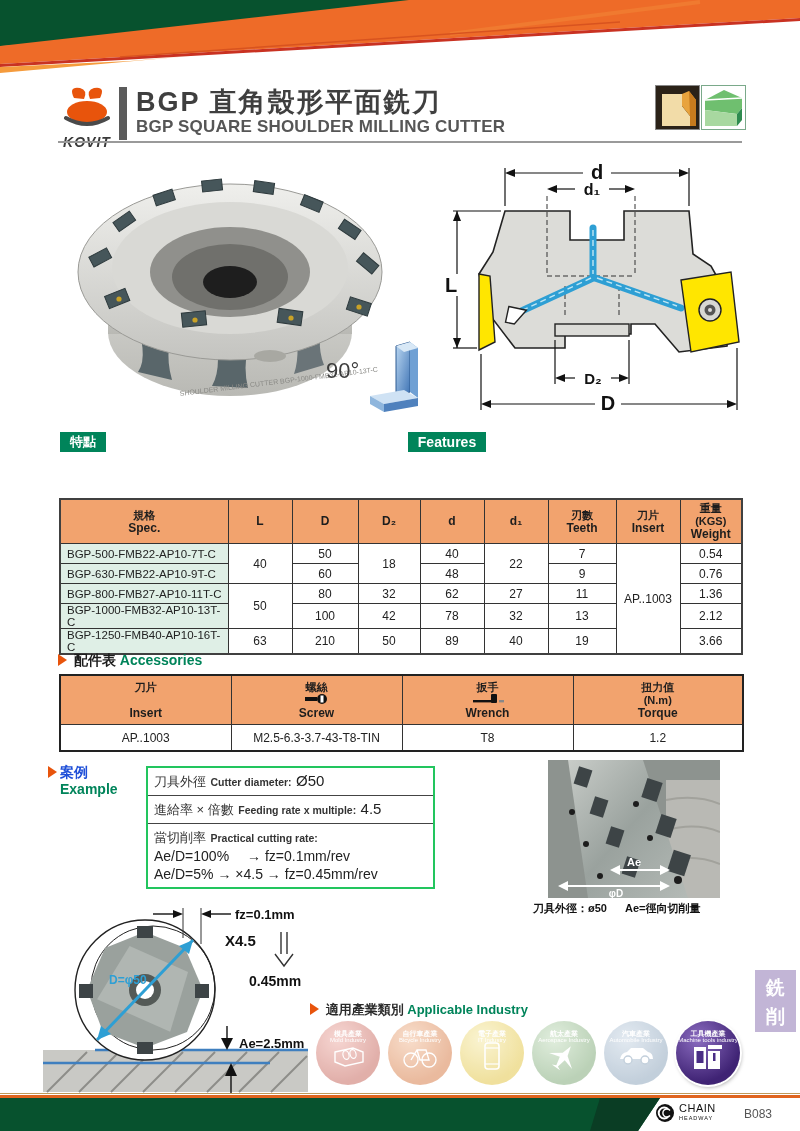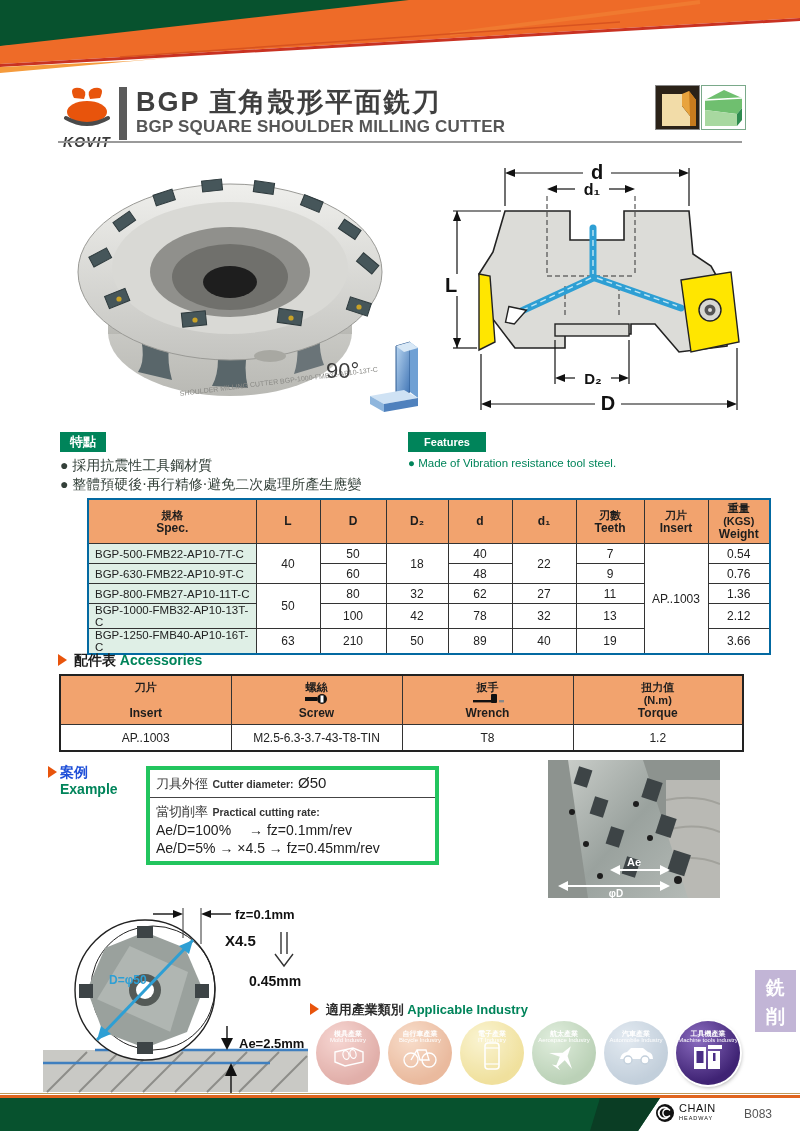--- a/index.html
+++ b/index.html
@@ -15,48 +15,48 @@
   .logo-name{font-size:14px;font-weight:bold;font-style:italic;color:#3a3a3a;letter-spacing:1px;}
   .title-bar{left:119px;top:87px;width:8px;height:53px;background:#5b5b5b;}
   .title-zh{left:136px;top:84px;font-size:27px;font-weight:bold;color:#3f3f3f;letter-spacing:2px;white-space:nowrap;}
   .title-en{left:136px;top:117px;font-size:17px;font-weight:bold;color:#565656;letter-spacing:.2px;white-space:nowrap;}
   .title-underline{left:58px;top:141px;width:684px;height:2px;background:#9a9a9a;}
   .picto{top:85px;width:43px;height:43px;border:1px solid #888;}
 
   
   .feat-tag{background:#00845A;color:#fff;font-weight:bold;text-align:center;}
   .feat-zh-tag{left:60px;top:432px;width:46px;height:20px;font-size:13px;line-height:20px;}
-  .feat-en-tag{left:408px;top:432px;width:78px;height:20px;font-size:11px;line-height:20px;}
+  .feat-en-tag{left:408px;top:432px;width:78px;height:20px;font-size:14px;line-height:20px;}
   .feat-zh-list{left:60px;top:456px;width:340px;font-size:14px;color:#34413a;line-height:19px;}
   .feat-en-list{left:408px;top:456px;width:340px;font-size:11.5px;color:#00845A;line-height:14px;}
   .feat-zh-list div::before,.feat-en-list div::before{content:"● ";}
 
   
   table{border-collapse:collapse;table-layout:fixed;}
   .spec{left:59px;top:498px;width:683px;}
   .spec th,.spec td{border:1px solid #333;text-align:center;padding:0;}
   .spec th{background:#F2A36E;height:43px;font-size:12px;line-height:13px;color:#1d1d1d;}
   .spec th .zh{font-size:11px;font-weight:bold;}
   .spec td{height:19px;font-size:12px;background:#fff;}
   .spec td.speccell{background:#DFEFE6;text-align:left;padding-left:6px;font-size:11.5px;}
-  .spec{border:2px solid #0369a1;margin-left:28px;}
+  .spec{border:2px solid #404040;}
   .acc-title{left:58px;top:652px;font-size:14px;font-weight:bold;}
   .acc-title .zh{color:#1d1d1d;} .acc-title .en{color:#00845A;}
   .acc{left:59px;top:674px;width:683px;border:2px solid #222;}
   .acc th,.acc td{border:1px solid #333;text-align:center;}
   .acc th{background:#F2A36E;height:46px;font-size:12px;line-height:13px;color:#1d1d1d;font-weight:bold;}
   .acc th .zh{font-size:11px;}
   .acc td{height:23px;font-size:12px;background:#fff;}
   .tri{display:inline-block;width:0;height:0;border-left:9px solid #E8540C;
        border-top:6px solid transparent;border-bottom:6px solid transparent;margin-right:3px;vertical-align:-1px;}
 
   
   .ex-label{left:48px;top:764px;font-size:14px;font-weight:bold;line-height:17px;}
   .ex-label .zh{color:#1d4ed8;} .ex-label .en{color:#00845A;font-weight:bold;}
-  .ex-box{left:146px;top:766px;width:285px;border:4px solid #22c55e;}
+  .ex-box{left:146px;top:766px;width:285px;border:2px solid #22c55e;}
   .ex-row{border-bottom:1.5px solid #444;padding:4px 6px;}
   .ex-row:last-child{border-bottom:none;}
   .ex-zh{font-size:13px;color:#333;}
   .ex-en{font-size:10.5px;font-weight:bold;color:#333;}
   .ex-val{font-size:15px;color:#222;}
   .ex-line{font-size:14px;color:#222;line-height:18px;}
 
   
   .ex-photo{left:548px;top:760px;width:172px;height:138px;}
   .ex-caption{left:533px;top:901px;width:260px;font-size:11px;font-weight:bold;color:#111;}
@@ -274,27 +274,22 @@
         <line x1="294" y1="192" x2="294" y2="254"></line>
       <line x1="42" y1="248" x2="152" y2="248"></line>
         <line x1="178" y1="248" x2="290" y2="248"></line>
     </g>
     <polygon points="38,248 48,244 48,252" fill="#111"></polygon>
     <polygon points="294,248 284,244 284,252" fill="#111"></polygon>
     <text x="165" y="254" class="dim" font-size="20" text-anchor="middle">D</text>
   </svg>
 
   <div class="abs feat-tag feat-zh-tag">特點</div>
-  <div class="abs feat-zh-list">
-    <div>採用抗震性工具鋼材質</div>
-    <div>整體預硬後‧再行精修‧避免二次處理所產生應變</div>
-  </div>
   <div class="abs feat-tag feat-en-tag">Features</div>
   <div class="abs feat-en-list">
-    <div>Made of Vibration resistance tool steel.</div>
   </div>
 
   <table class="abs spec">
     <colgroup>
       <col style="width:168px">
         <col style="width:64px">
         <col style="width:66px">
         <col style="width:62px">
       <col style="width:64px">
         <col style="width:64px">
@@ -419,20 +414,25 @@
     <span class="tri"></span><span class="zh">案例</span><br>
     <span class="en" style="margin-left:12px;">Example</span>
   </div>
   <div class="abs ex-box">
     <div class="ex-row">
       <span class="ex-zh">刀具外徑</span>
       <span class="ex-en">Cutter diameter:</span>
       <span class="ex-val">Ø50</span>
     </div>
     <div class="ex-row">
+      <span class="ex-zh">進給率 × 倍數</span>
+      <span class="ex-en">Feeding rate x multiple:</span>
+      <span class="ex-val">4.5</span>
+    </div>
+    <div class="ex-row">
       <span class="ex-zh">當切削率</span>
       <span class="ex-en">Practical cutting rate:</span>
       <div class="ex-line">Ae/D=100%　 → fz=0.1mm/rev</div>
       <div class="ex-line">Ae/D=5% → ×4.5 → fz=0.45mm/rev</div>
     </div>
   </div>
 
   <svg class="abs ex-photo" viewBox="0 0 172 138">
     <defs>
       <linearGradient id="gmetal" x1="0" y1="0" x2="1" y2="1">
@@ -468,20 +468,23 @@
     </g>
     <g fill="#fff">
       <polygon points="62,110 72,105 72,115"></polygon>
         <polygon points="122,110 112,105 112,115"></polygon>
       <polygon points="10,126 20,121 20,131"></polygon>
         <polygon points="122,126 112,121 112,131"></polygon>
     </g>
     <text x="86" y="106" font-size="11" font-weight="bold" fill="#fff" text-anchor="middle">Ae</text>
     <text x="68" y="137" font-size="10" font-weight="bold" fill="#fff" text-anchor="middle">φD</text>
   </svg>
+  <div class="abs ex-caption">
+    <span>刀具外徑：ø50</span><span class="c2">Ae=徑向切削量</span>
+  </div>
 
   <svg class="abs" style="left:35px;top:898px;" width="330" height="196" viewBox="0 0 330 196">
 
     <rect x="8" y="152" width="265" height="42" fill="#c9c9c5"></rect>
     <g stroke="#8d8d89" stroke-width="2">
       <line x1="12" y1="194" x2="52" y2="154"></line>
         <line x1="44" y1="194" x2="84" y2="154"></line>
       <line x1="76" y1="194" x2="116" y2="154"></line>
         <line x1="108" y1="194" x2="148" y2="154"></line>
       <line x1="140" y1="194" x2="180" y2="154"></line>

